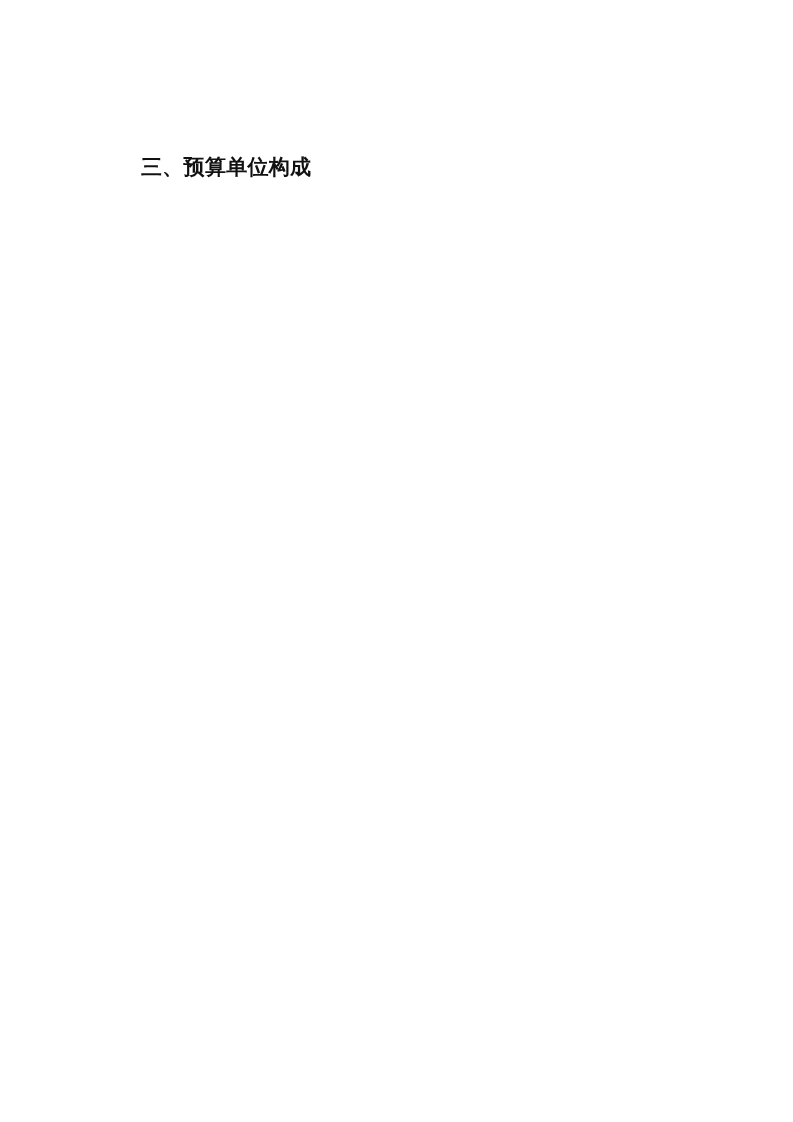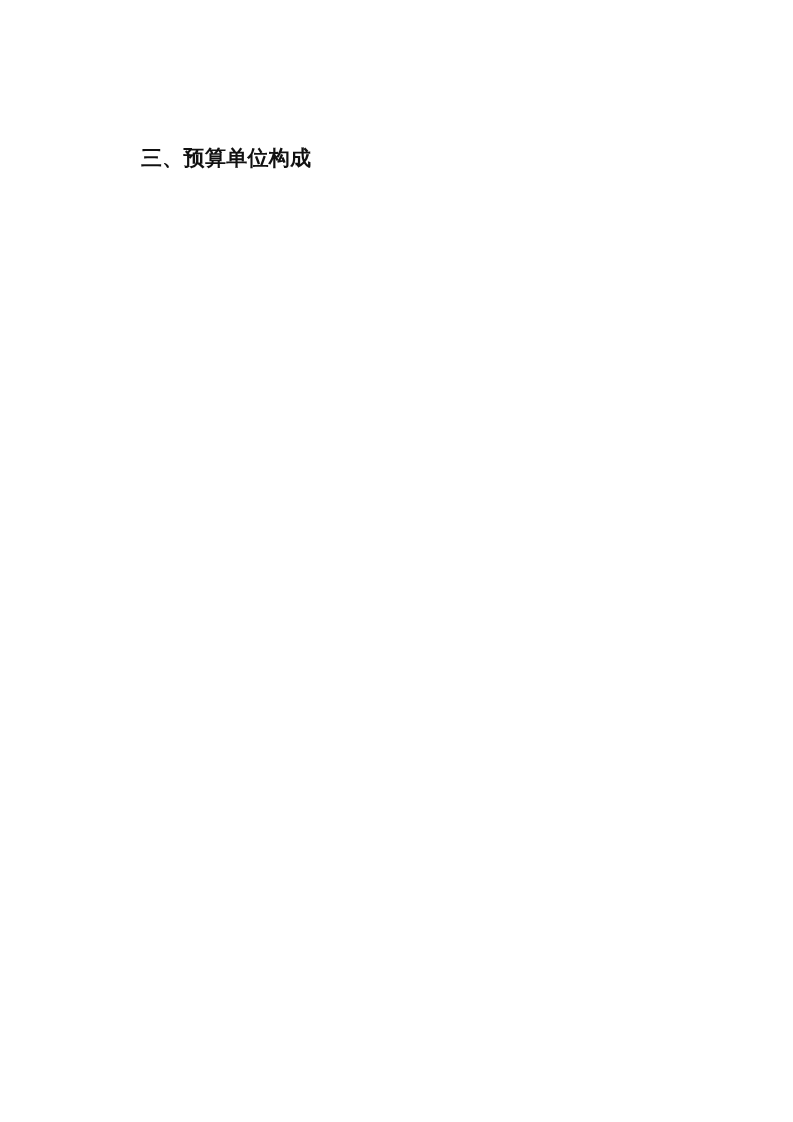--- a/index.html
+++ b/index.html
@@ -11,21 +11,21 @@
     position: relative;
     width: 793px;
     height: 1122px;
     background: #ffffff;
     overflow: hidden;
     font-family: "Liberation Serif", "DejaVu Serif", serif;
   }
   .content {
     position: absolute;
     left: 98px;
-    top: 141px;
+    top: 150px;
     width: 597px;
     color: #1c1c1c;
     font-size: 21px;
     line-height: 34.7px;
     letter-spacing: 0.3px;
     text-align: justify;
     text-justify: inter-ideograph;
   }
   .heading-para {
     margin: 0;

